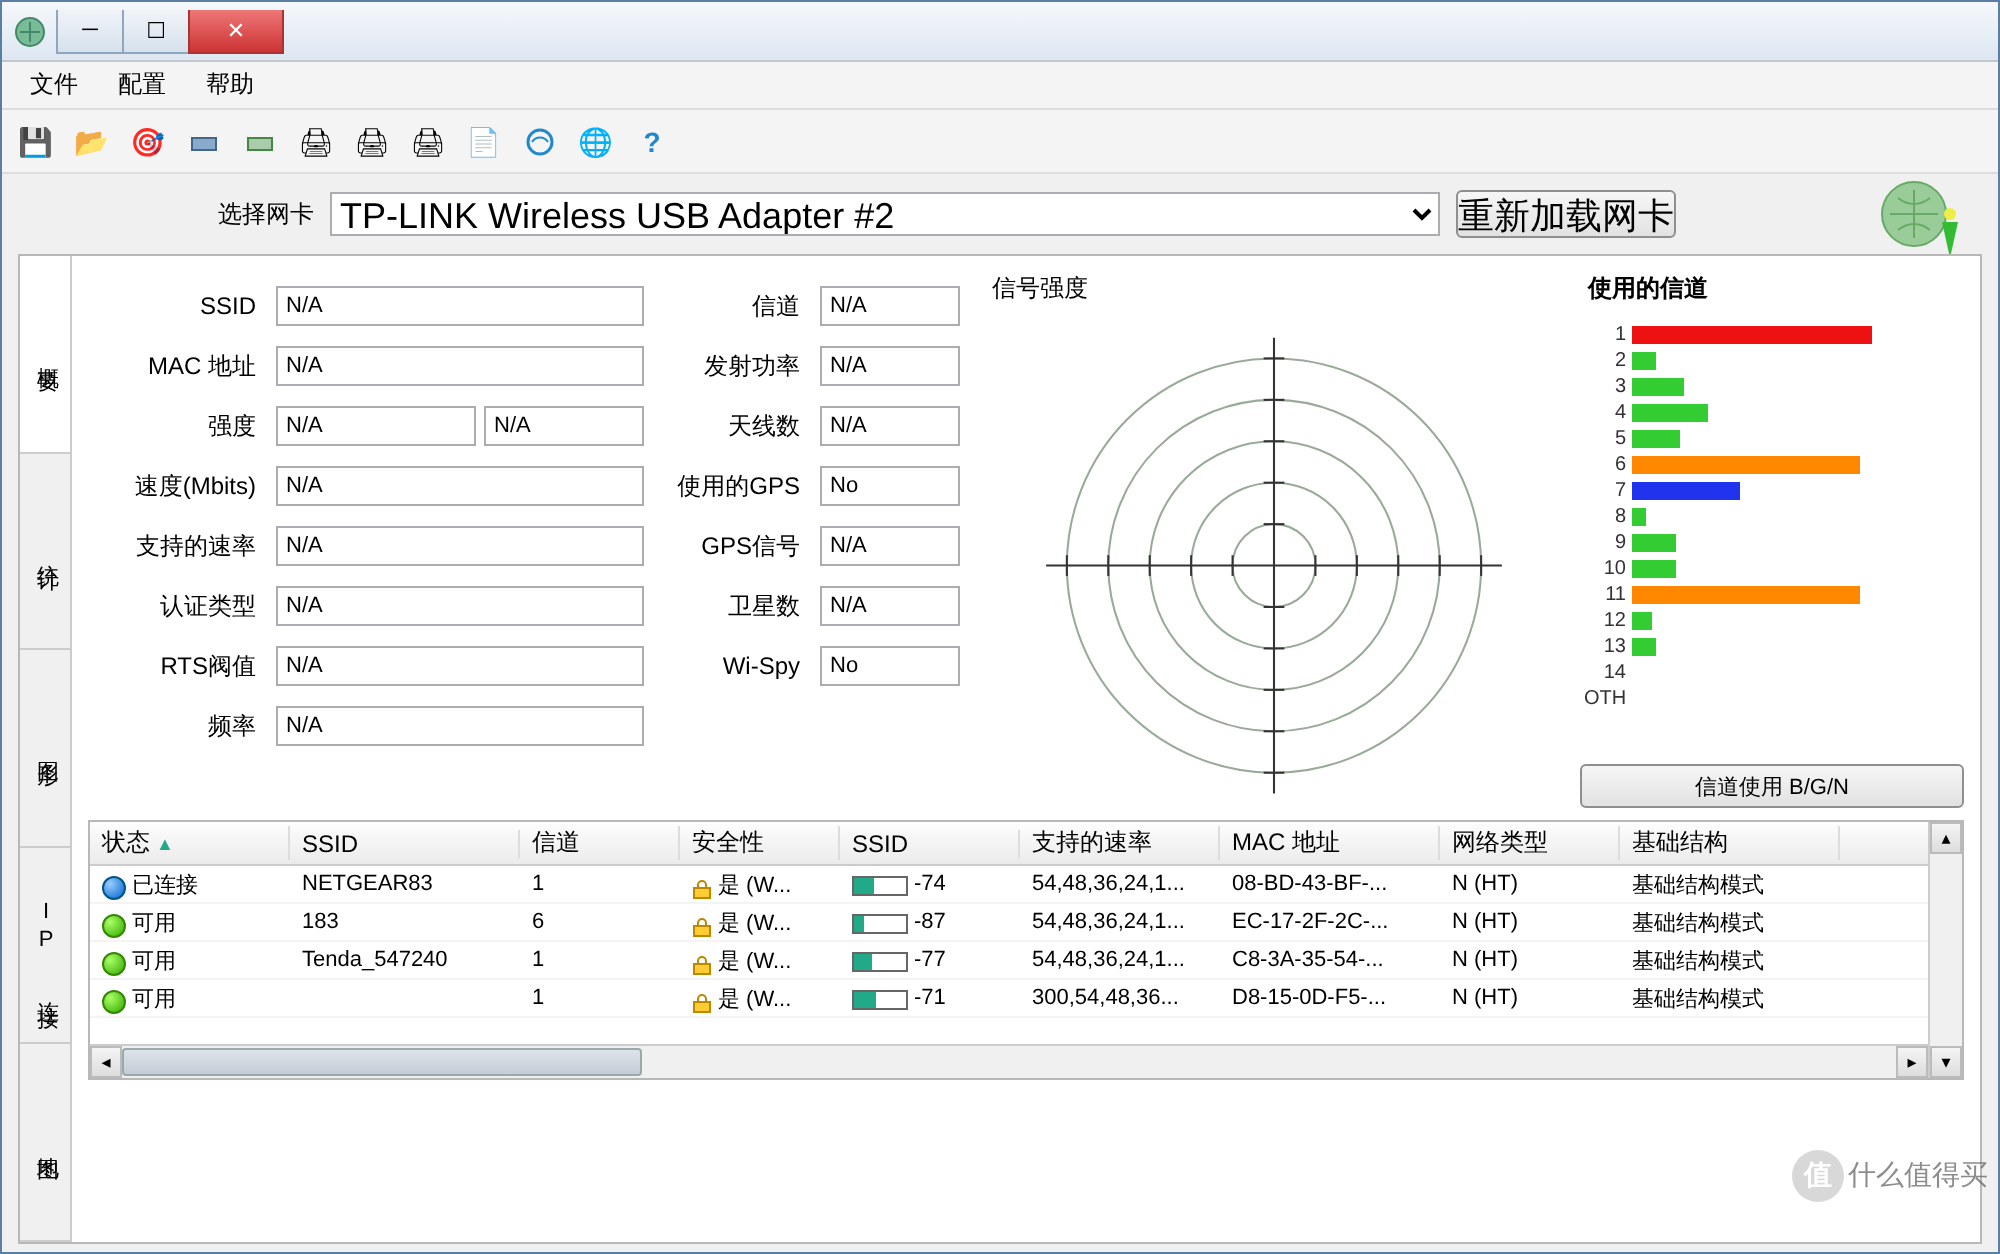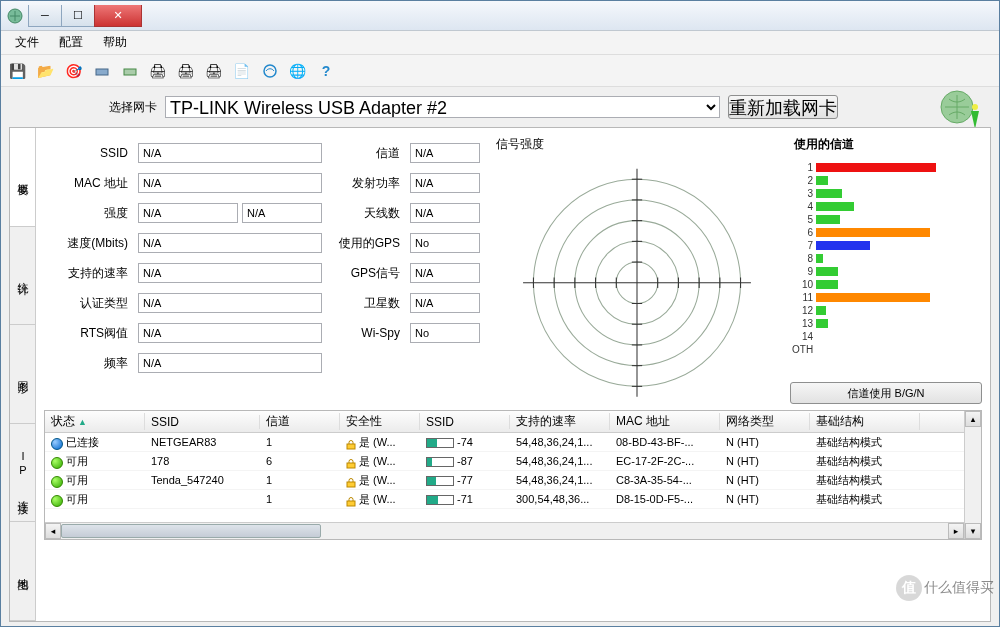--- a/index.html
+++ b/index.html
@@ -324,21 +324,21 @@
                     <div class="col c5">54,48,36,24,1...</div>
                     <div class="col c6">08-BD-43-BF-...</div>
                     <div class="col c7">N (HT)</div>
                     <div class="col c8">基础结构模式</div>
                   </div>
                   <div class="list-row">
                     <div class="col c0">
                       <span class="status-dot green"></span>
                       <span>可用</span>
                     </div>
-                    <div class="col c1">178</div>
+                    <div class="col c1">183</div>
                     <div class="col c2">6</div>
                     <div class="col c3"><svg class="lock-icon" viewBox="0 0 10 10">
                         <rect x="1" y="4" width="8" height="5" fill="#fc3" stroke="#b80"></rect>
                         <path d="M3 4V2.5a2 2 0 014 0V4" fill="none" stroke="#b80"></path>
                       </svg> 是 (W...</div>
                     <div class="col c4"><span class="rssi-bar">
                         <span class="rssi-fill" style="width:18%"></span>
                       </span> -87</div>
                     <div class="col c5">54,48,36,24,1...</div>
                     <div class="col c6">EC-17-2F-2C-...</div>

